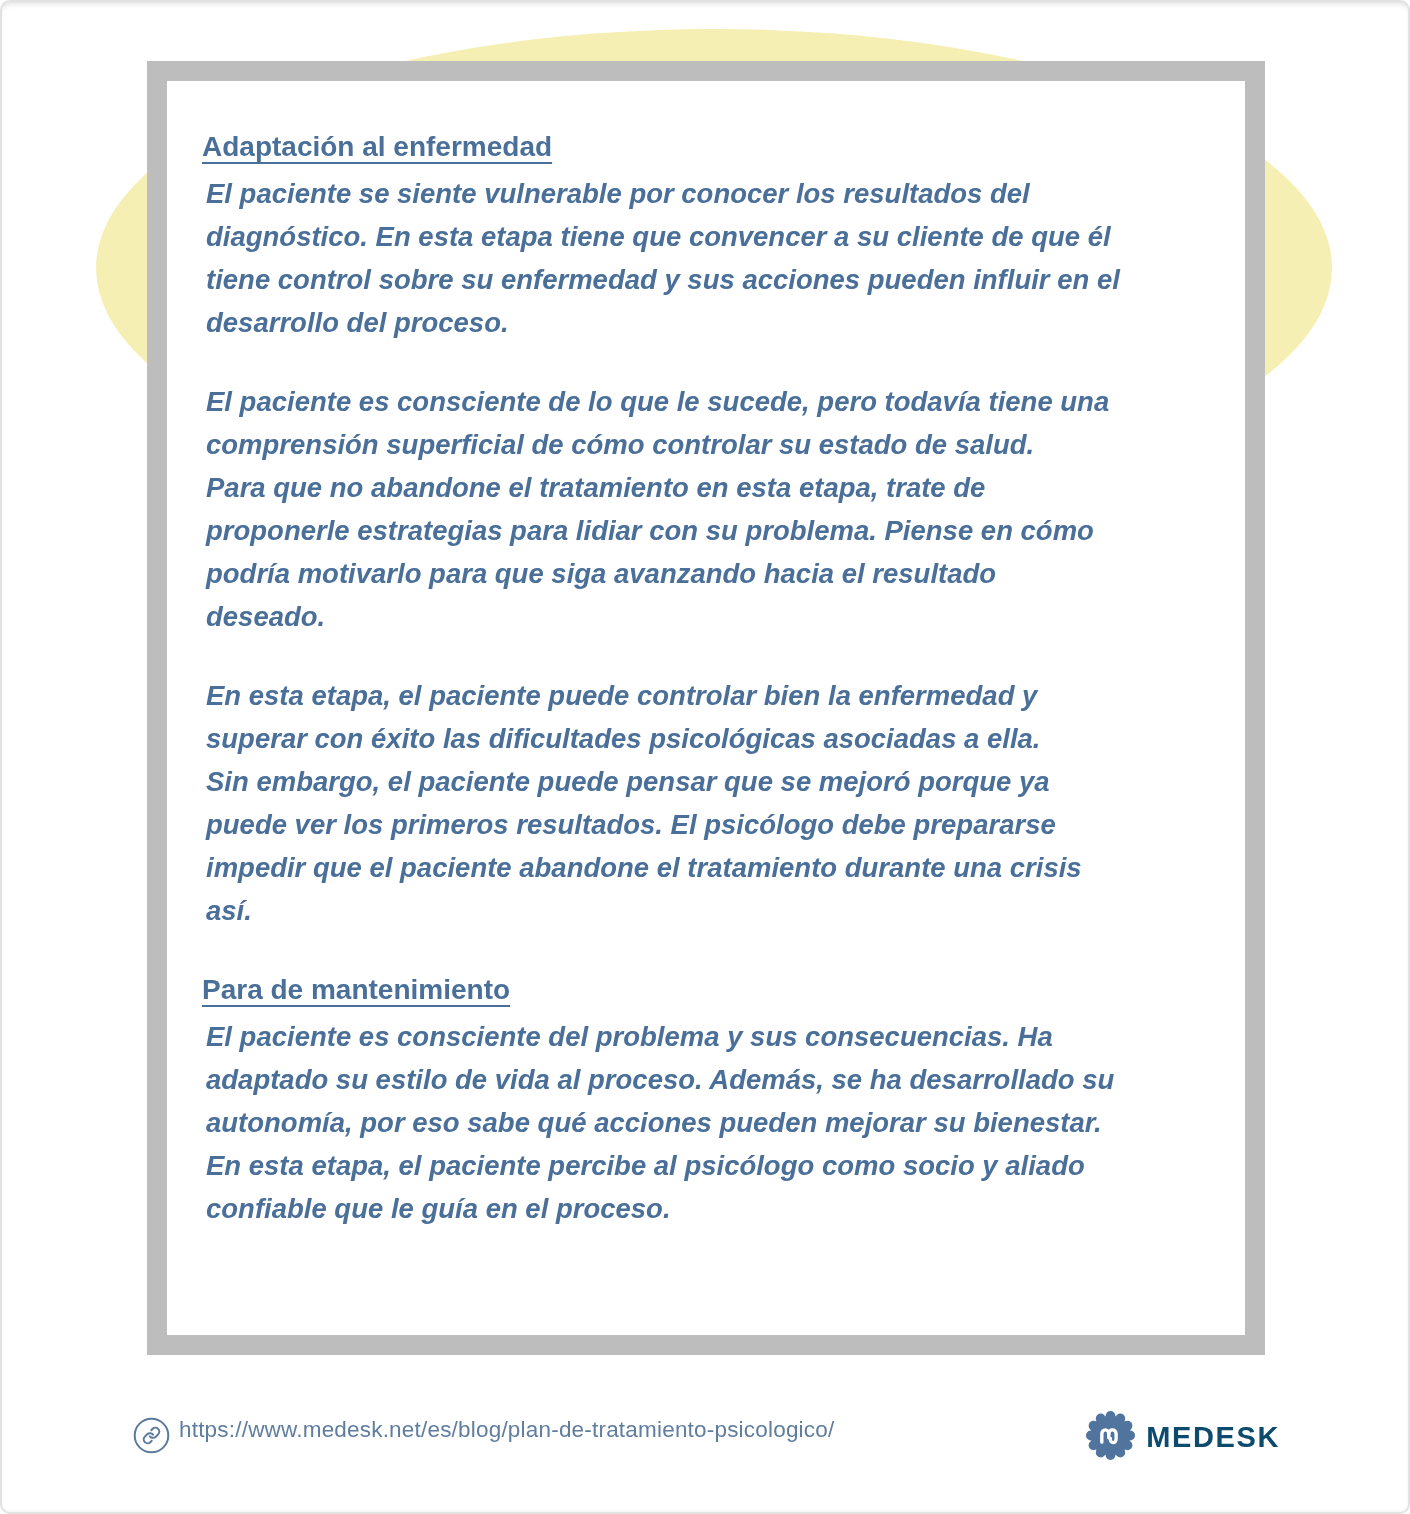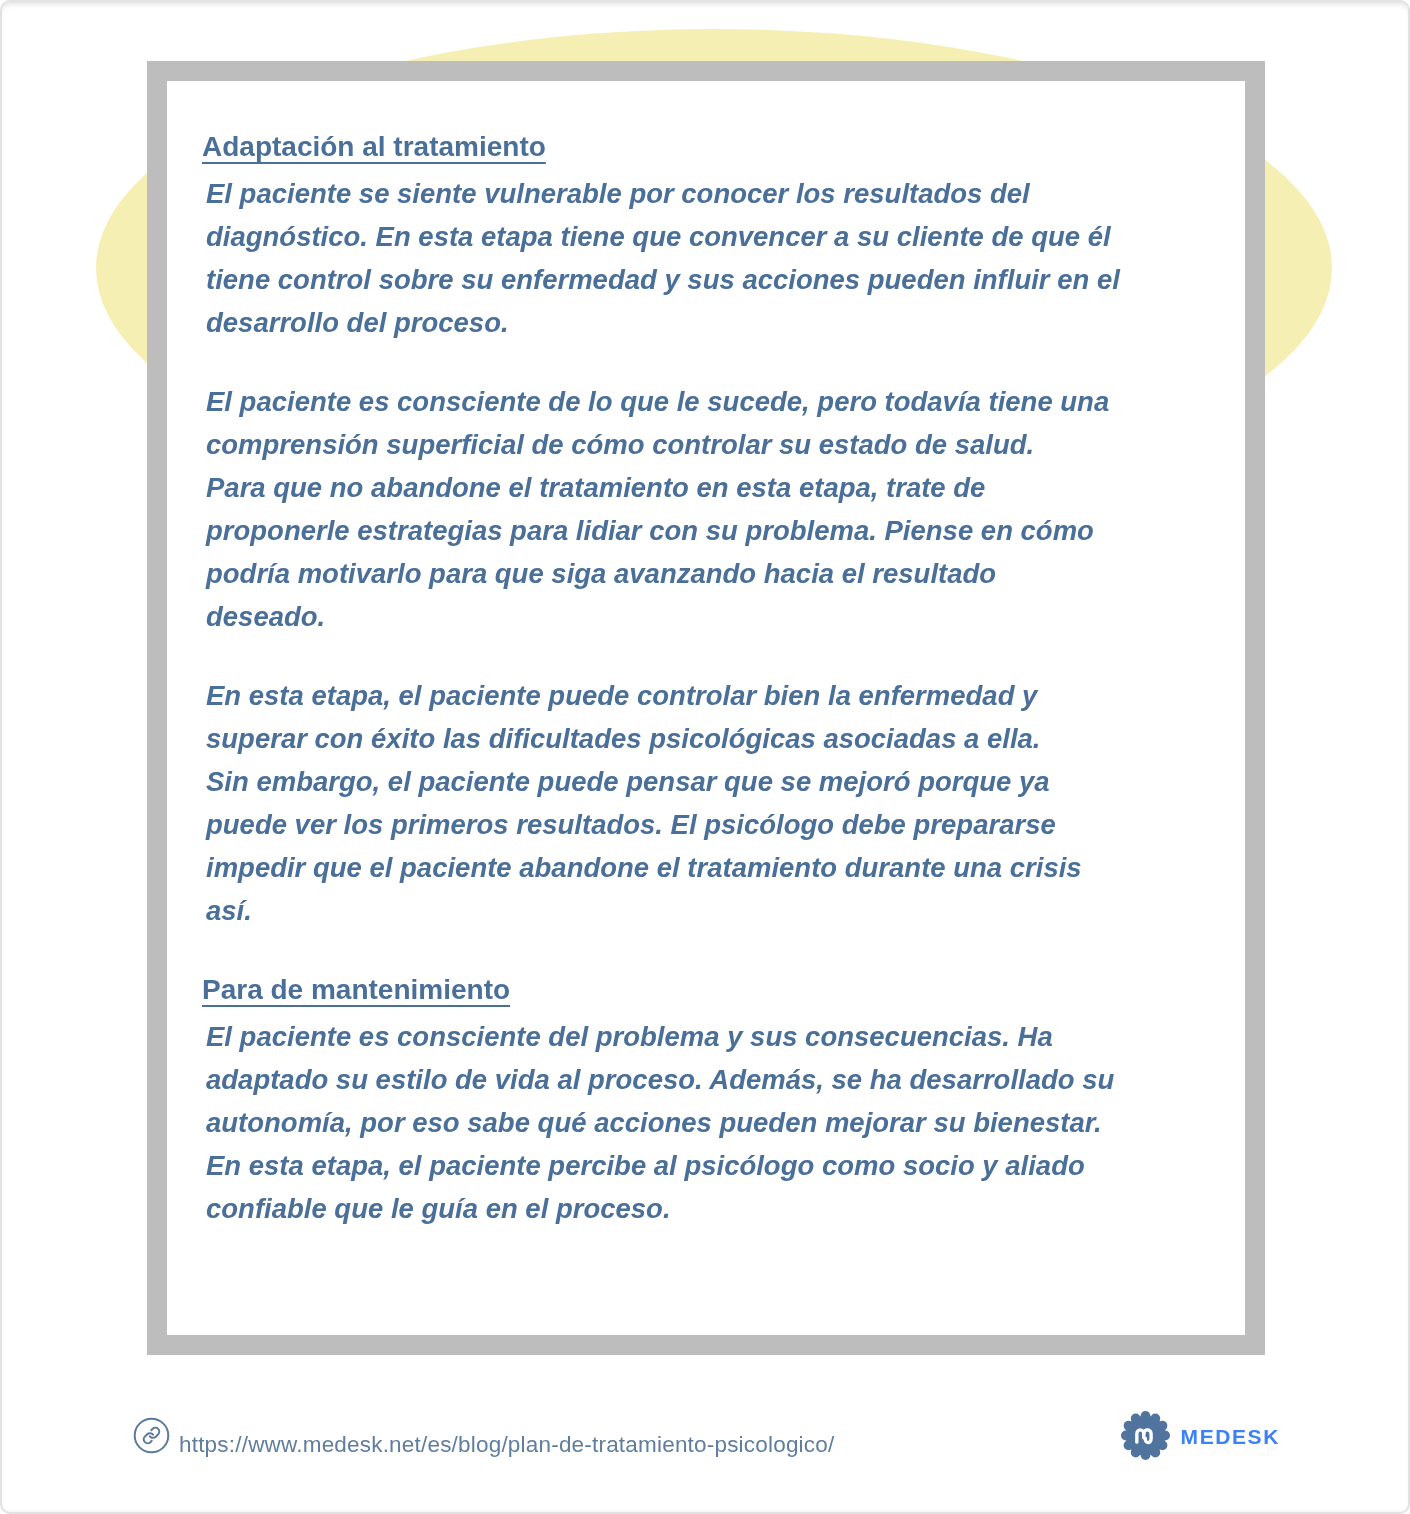--- a/index.html
+++ b/index.html
@@ -65,53 +65,53 @@
     left: 131px;
     right: 128px;
     top: 1408px;
     height: 54px;
     display: flex;
     justify-content: space-between;
     align-items: center;
   }
   .link-row {
     display: flex;
-    align-items: flex-end;
+    align-items: flex-start;
     gap: 9px;
   }
   .url {
     font-size: 22.5px;
     font-weight: 400;
     color: #5f7d9e;
     letter-spacing: 0.2px;
   }
   .brand {
     display: flex;
     align-items: center;
     gap: 11px;
   }
   .brand-name {
-    font-size: 21px;
+    font-size: 29px;
     font-weight: 700;
-    color: #3b82f6;
+    color: #0c4a6e;
     letter-spacing: 1.6px;
   }
 </style>
 </head>
 <body>
 
 <div class="page">
 
   <div class="blob"></div>
 
   <div class="frame">
     <div class="content">
 
       <div class="section">
-        <h2>Adaptación al tratamiento</h2>
+        <h2>Adaptación al enfermedad</h2>
         <p>El paciente se siente vulnerable por conocer los resultados del
 diagnóstico. En esta etapa tiene que convencer a su cliente de que él
 tiene control sobre su enfermedad y sus acciones pueden influir en el
 desarrollo del proceso.</p>
       </div>
 
       <div class="section">
         <p>El paciente es consciente de lo que le sucede, pero todavía tiene una
 comprensión superficial de cómo controlar su estado de salud.
 Para que no abandone el tratamiento en esta etapa, trate de

